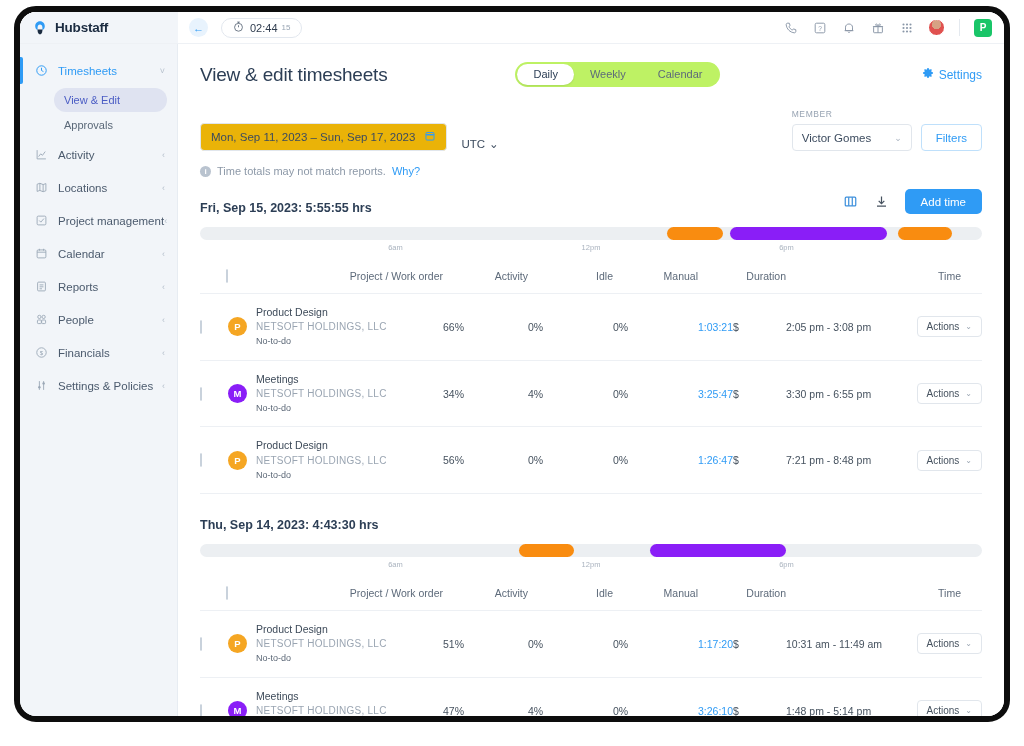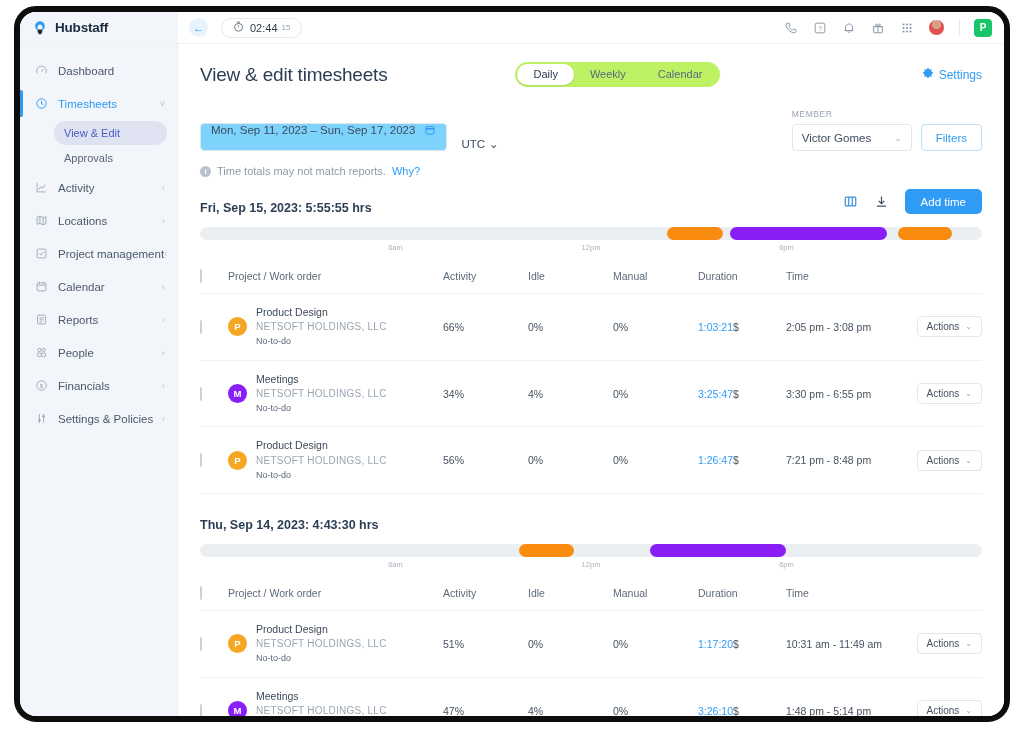--- a/index.html
+++ b/index.html
@@ -117,22 +117,22 @@
   .seg-item { padding: 0 16px; height: 21px; line-height: 21px; font-size: 11px; color: #5d6a7a; border-radius: 11px; cursor: pointer; }
   .seg-item.on { background: #fff; color: #2c3e55; box-shadow: 0 1px 2px rgba(0,0,0,.10); }
   .settings-link {
     margin-left: auto; display: flex; align-items: center; gap: 5px;
     color: #2f9bf5; font-size: 12px; cursor: pointer;
   }
 
   .controls { display: flex; align-items: flex-end; margin-top: 22px; }
   .date-box {
     height: 28px; border: 1px solid #e1e6ec; border-radius: 4px;
-    display: flex; align-items: flex-start; gap: 9px; padding: 0 10px;
-    font-size: 11.5px; color: #3c4b5e; cursor: pointer; background: #7dd3fc;
+    display: flex; align-items: center; gap: 9px; padding: 0 10px;
+    font-size: 11.5px; color: #3c4b5e; cursor: pointer; background: #eab308;
   }
   .tz { margin-left: 14px; font-size: 11.5px; color: #3c4b5e; display: flex; align-items: center; gap: 4px; cursor: pointer; }
   .member-wrap { margin-left: auto; }
   .member-label { font-size: 8.5px; color: #97a3b2; letter-spacing: .6px; margin-bottom: 5px; }
   .member-row { display: flex; align-items: center; gap: 9px; }
   .member-select {
     width: 120px; height: 27px; border: 1px solid #e1e6ec; border-radius: 4px;
     display: flex; align-items: center; padding: 0 9px;
     font-size: 11.5px; color: #3c4b5e; cursor: pointer; background: #fff;
   }
@@ -163,21 +163,21 @@
   .day-title { font-size: 12.5px; font-weight: bold; color: #2c3e55; margin-top: 24px; }
 
   .tl-wrap { margin-top: 12px; }
   .tl-bar { position: relative; height: 13px; background: #eceff2; border-radius: 7px; }
   .tl-seg { position: absolute; top: 0; height: 13px; border-radius: 7px; }
   .tl-ticks { position: relative; height: 14px; margin-top: 3px; }
   .tl-tick { position: absolute; font-size: 7.5px; color: #aab3bf; transform: translateX(-50%); }
 
   table.ts { width: 100%; border-collapse: collapse; margin-top: 13px; table-layout: fixed; }
   table.ts th {
-    font-size: 10.5px; font-weight: normal; color: #5d6a7a; text-align: left;
+    font-size: 10.5px; font-weight: normal; color: #5d6a7a; text-align: right;
     padding: 0 0 11px 0; border-bottom: 1px solid #edf0f4;
   }
   table.ts td { padding: 11px 0; border-bottom: 1px solid #edf0f4; vertical-align: middle; font-size: 10.5px; color: #46525f; }
   .col-cb { width: 28px; }
   .col-proj { width: 215px; }
   .col-num { width: 85px; }
   .col-dur { width: 88px; }
   .col-time { width: 175px; }
   .cbox { width: 10px; height: 10px; border: 1px solid #c9d2dc; border-radius: 2px; cursor: pointer; }
 
@@ -275,29 +275,20 @@
       <span class="avatar-photo"></span>
       <span class="divider-v"></span>
       <span class="p-badge">P</span>
     </div>
   </div>
 
   <div id="body">
 
     <div id="sidebar">
 
-      <div class="nav-item">
-        <span class="ico">
-          <svg width="13" height="13" viewBox="0 0 16 16" fill="none" stroke="currentColor" stroke-width="1.1">
-            <path d="M2.6 11.5 A6 6 0 1 1 13.4 11.5"></path>
-              <line x1="8" y1="9.6" x2="10" y2="6.4"></line>
-          </svg>
-        </span>
-        <span class="lbl">Dashboard</span>
-      </div>
 
       <div class="nav-item active">
         <span class="ico">
           <svg width="13" height="13" viewBox="0 0 16 16" fill="none" stroke="currentColor" stroke-width="1.2">
             <circle cx="8" cy="8" r="5.8"></circle>
               <path d="M8 4.6 L8 8 L10.4 9.4"></path>
           </svg>
         </span>
         <span class="lbl">Timesheets</span>
         <span class="chev">˅</span>

